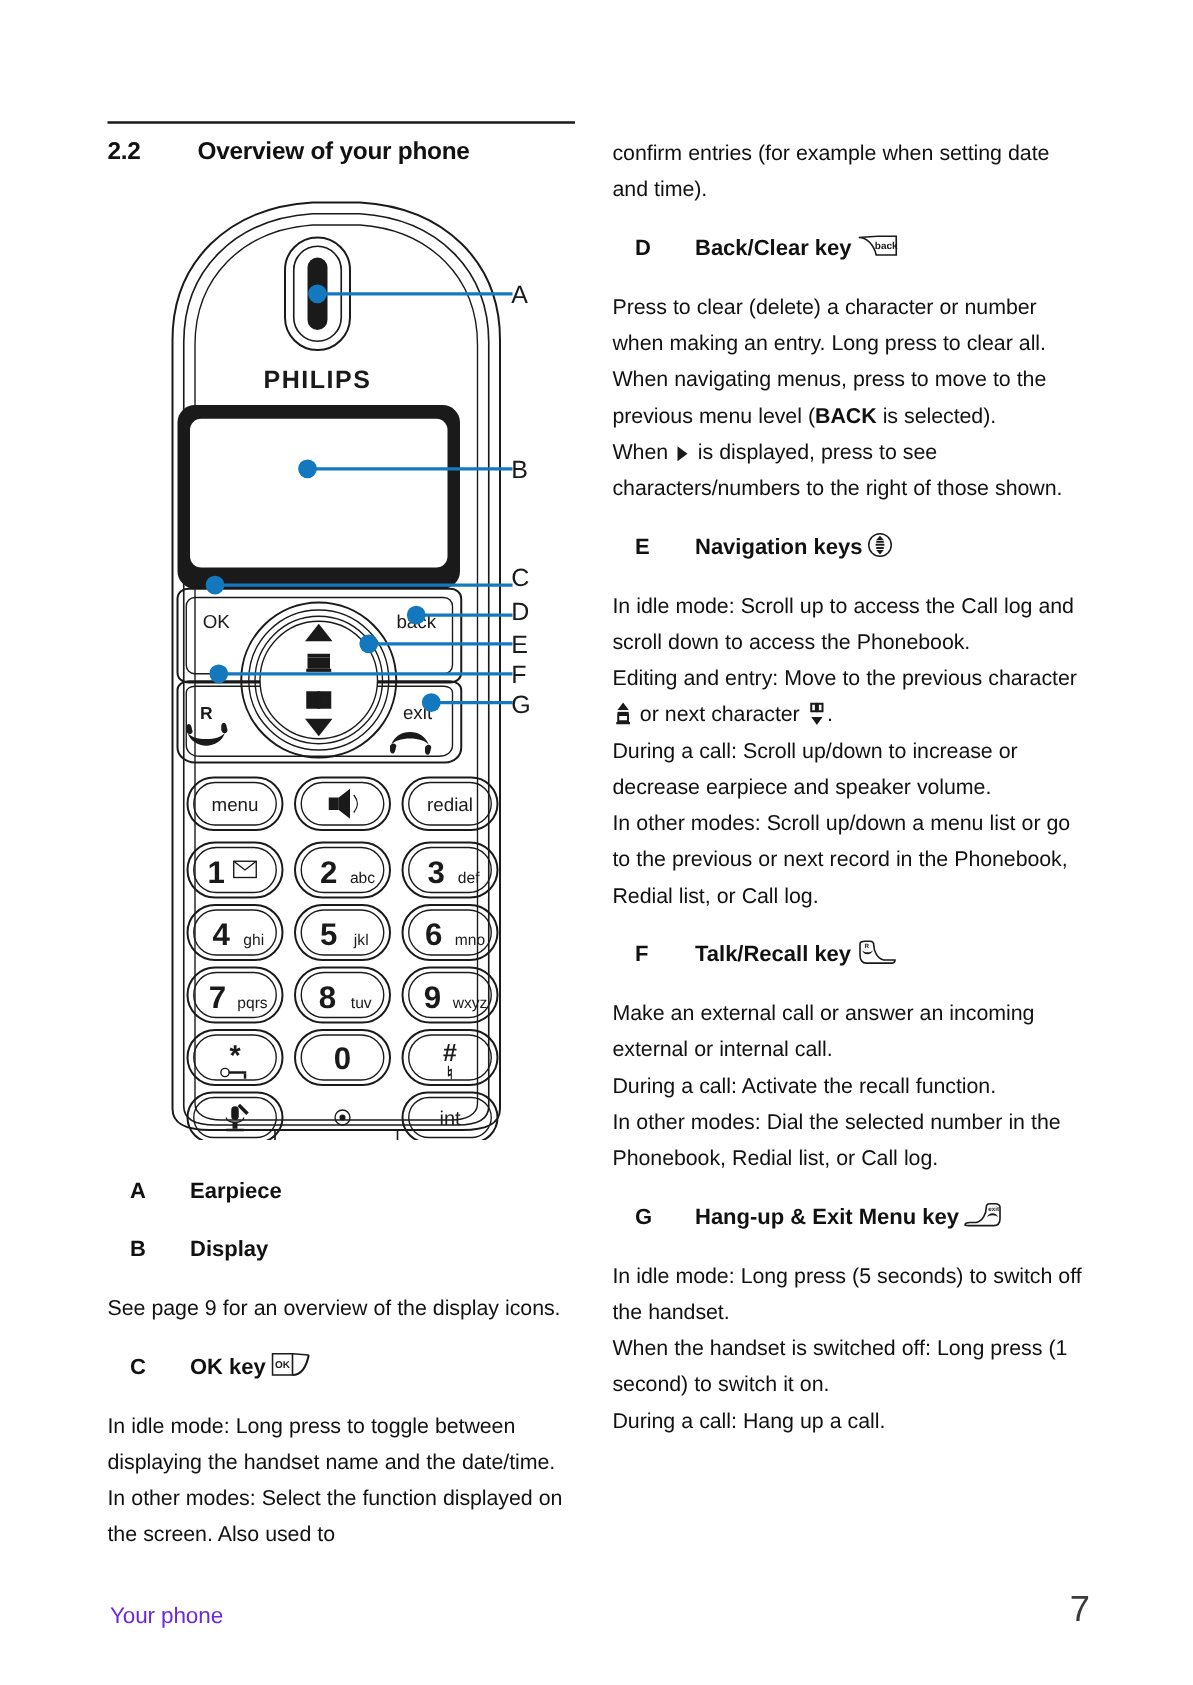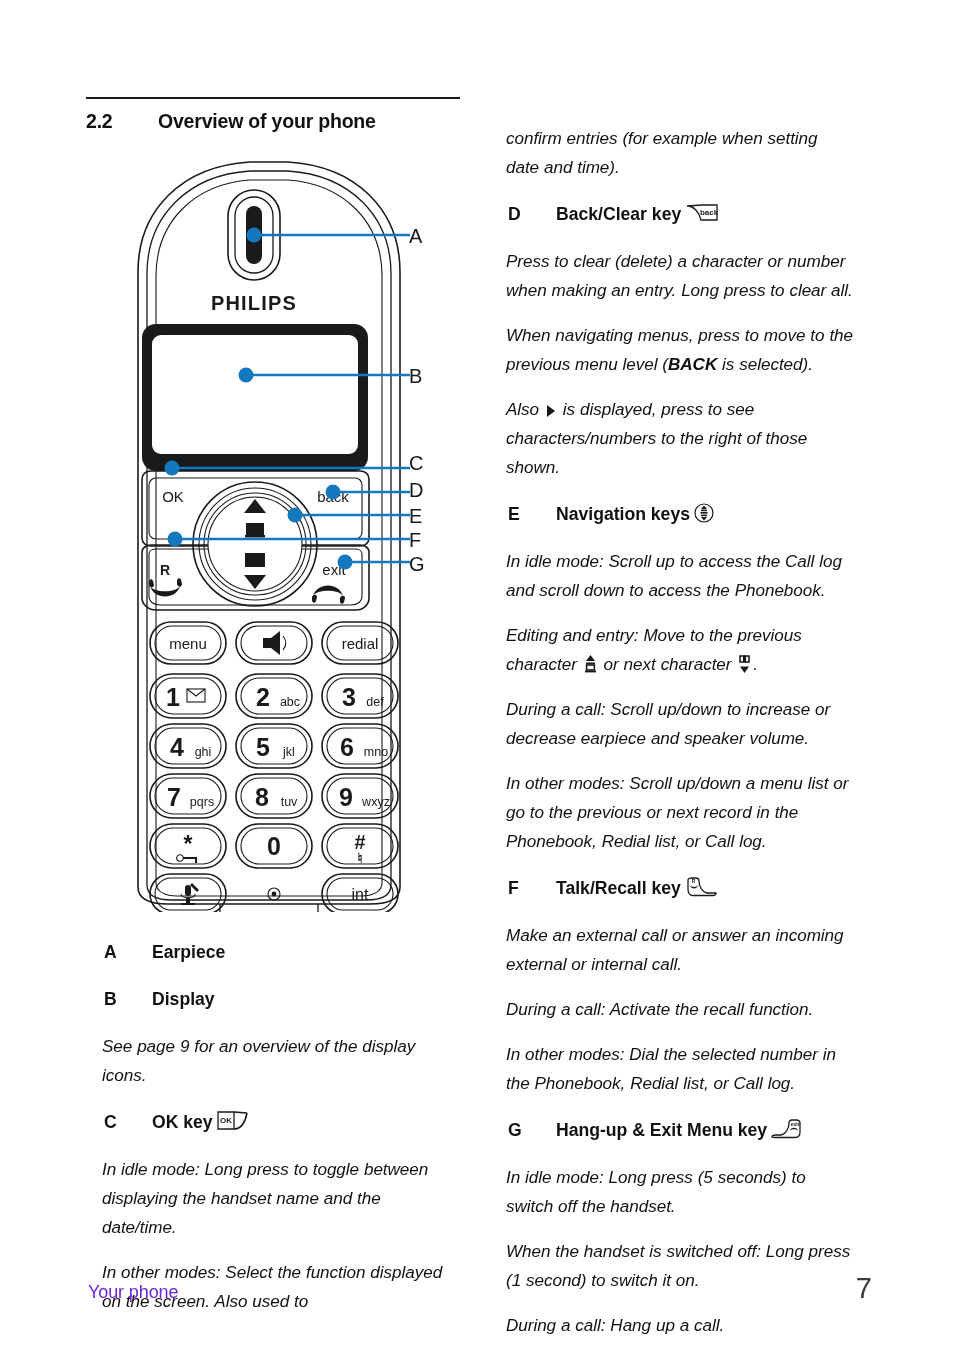--- a/index.html
+++ b/index.html
@@ -58,24 +58,23 @@
     position: absolute;
     left: 490px;
     top: 108px;
     width: 380px;
   }
 
   
   .p {
     font-size: 17.1px;
     line-height: 29px;
-    margin: 16px;
+    margin: 0;
     letter-spacing: -0.05px;
     word-spacing: 0.2px;
-    font-style: italic;
   }
   .p b { font-weight: bold; }
 
   .item-head {
     font-size: 17.6px;
     line-height: 29px;
     font-weight: bold;
     margin: 18px;
     white-space: nowrap;
   }
@@ -393,21 +392,21 @@
     <p class="item-head">
       <span class="letter">D</span><span>Back/Clear key</span><span class="glyph">
         <svg width="34" height="20" viewBox="0 0 34 20">
           <path d="M2,3 C9,3 14,9 16,17 L32,17 L32,2 L17,2 Z" fill="none" stroke="#1a1a1a" stroke-width="1.3"></path>
           <text x="24" y="12" text-anchor="middle" font-size="8" font-family="Liberation Sans, sans-serif" fill="#1a1a1a">back</text>
         </svg>
       </span>
     </p>
     <p class="p">Press to clear (delete) a character or number when making an entry. Long press to clear all.</p>
     <p class="p"><span>When navigating menus, press to move to the previous menu level (</span><b>BACK</b><span> is selected).</span></p>
-    <p class="p"><span>Also </span><span class="glyph-inline"><svg width="12" height="16" viewBox="0 0 12 16">
+    <p class="p"><span>When </span><span class="glyph-inline"><svg width="12" height="16" viewBox="0 0 12 16">
             <path d="M2,2 L10,8 L2,14 Z" fill="#1a1a1a"></path>
           </svg></span><span> is displayed, press to see characters/numbers to the right of those shown.</span></p>
 
     <p class="item-head">
       <span class="letter">E</span><span>Navigation keys</span><span class="glyph">
         <svg width="20" height="20" viewBox="0 0 20 20">
           <circle cx="10" cy="10" r="9" fill="none" stroke="#1a1a1a" stroke-width="1.2"></circle>
           <path d="M10,2.5 L13,6 L7,6 Z" fill="#1a1a1a"></path>
           <rect x="7" y="6.6" width="6" height="1.6" fill="#1a1a1a"></rect>
           <rect x="6.5" y="9" width="7" height="1.6" fill="#1a1a1a"></rect>

